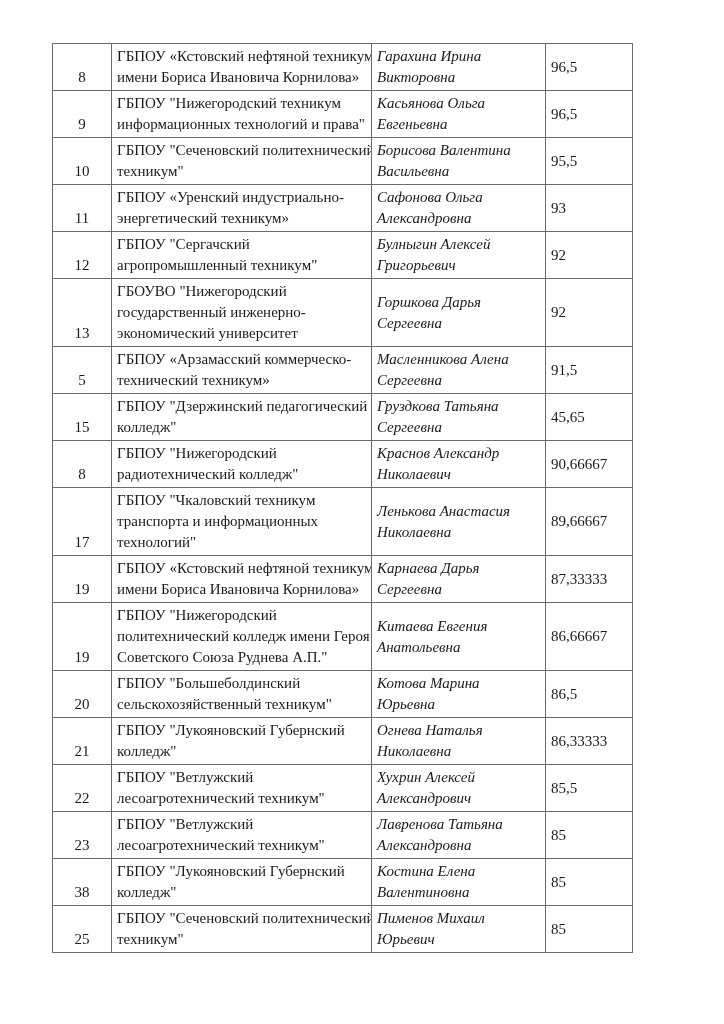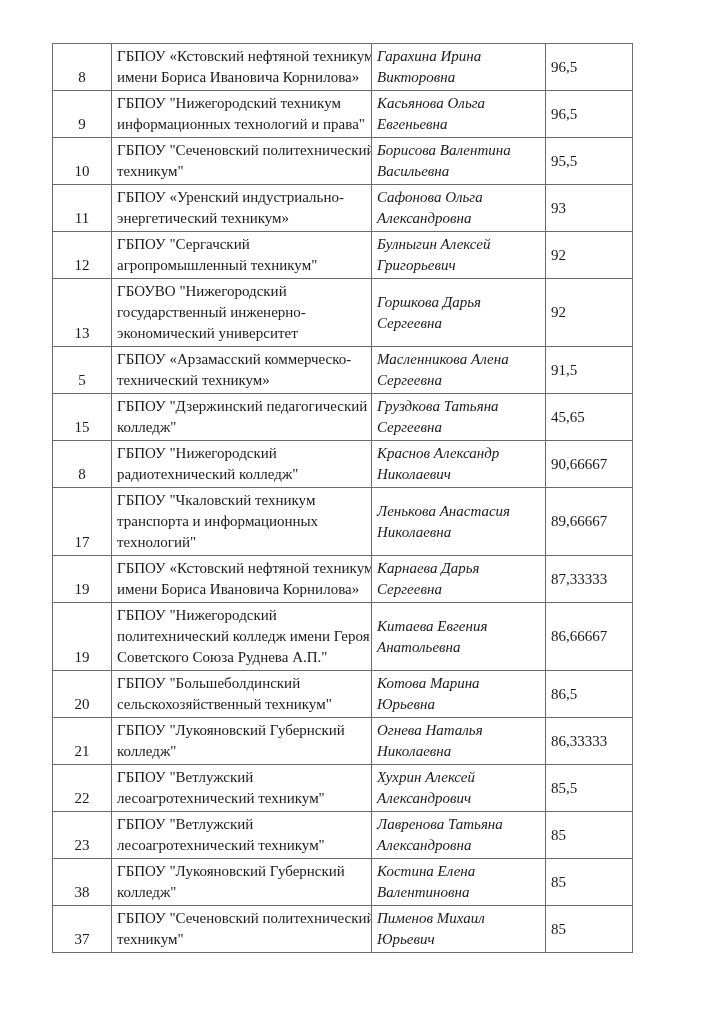--- a/index.html
+++ b/index.html
@@ -197,21 +197,21 @@
   </tr>
         <tr class="row-2">
     <td class="cell-num">38</td>
     <td class="cell-inst">ГБПОУ "Лукояновский Губернский
 колледж"</td>
     <td class="cell-person">Костина Елена
 Валентиновна</td>
     <td class="cell-score">85</td>
   </tr>
         <tr class="row-2">
-    <td class="cell-num">37</td>
+    <td class="cell-num">25</td>
     <td class="cell-inst">ГБПОУ "Сеченовский политехнический
 техникум"</td>
     <td class="cell-person">Пименов Михаил
 Юрьевич</td>
     <td class="cell-score">85</td>
   </tr>
       </tbody>
   </table>
 </div>
 

